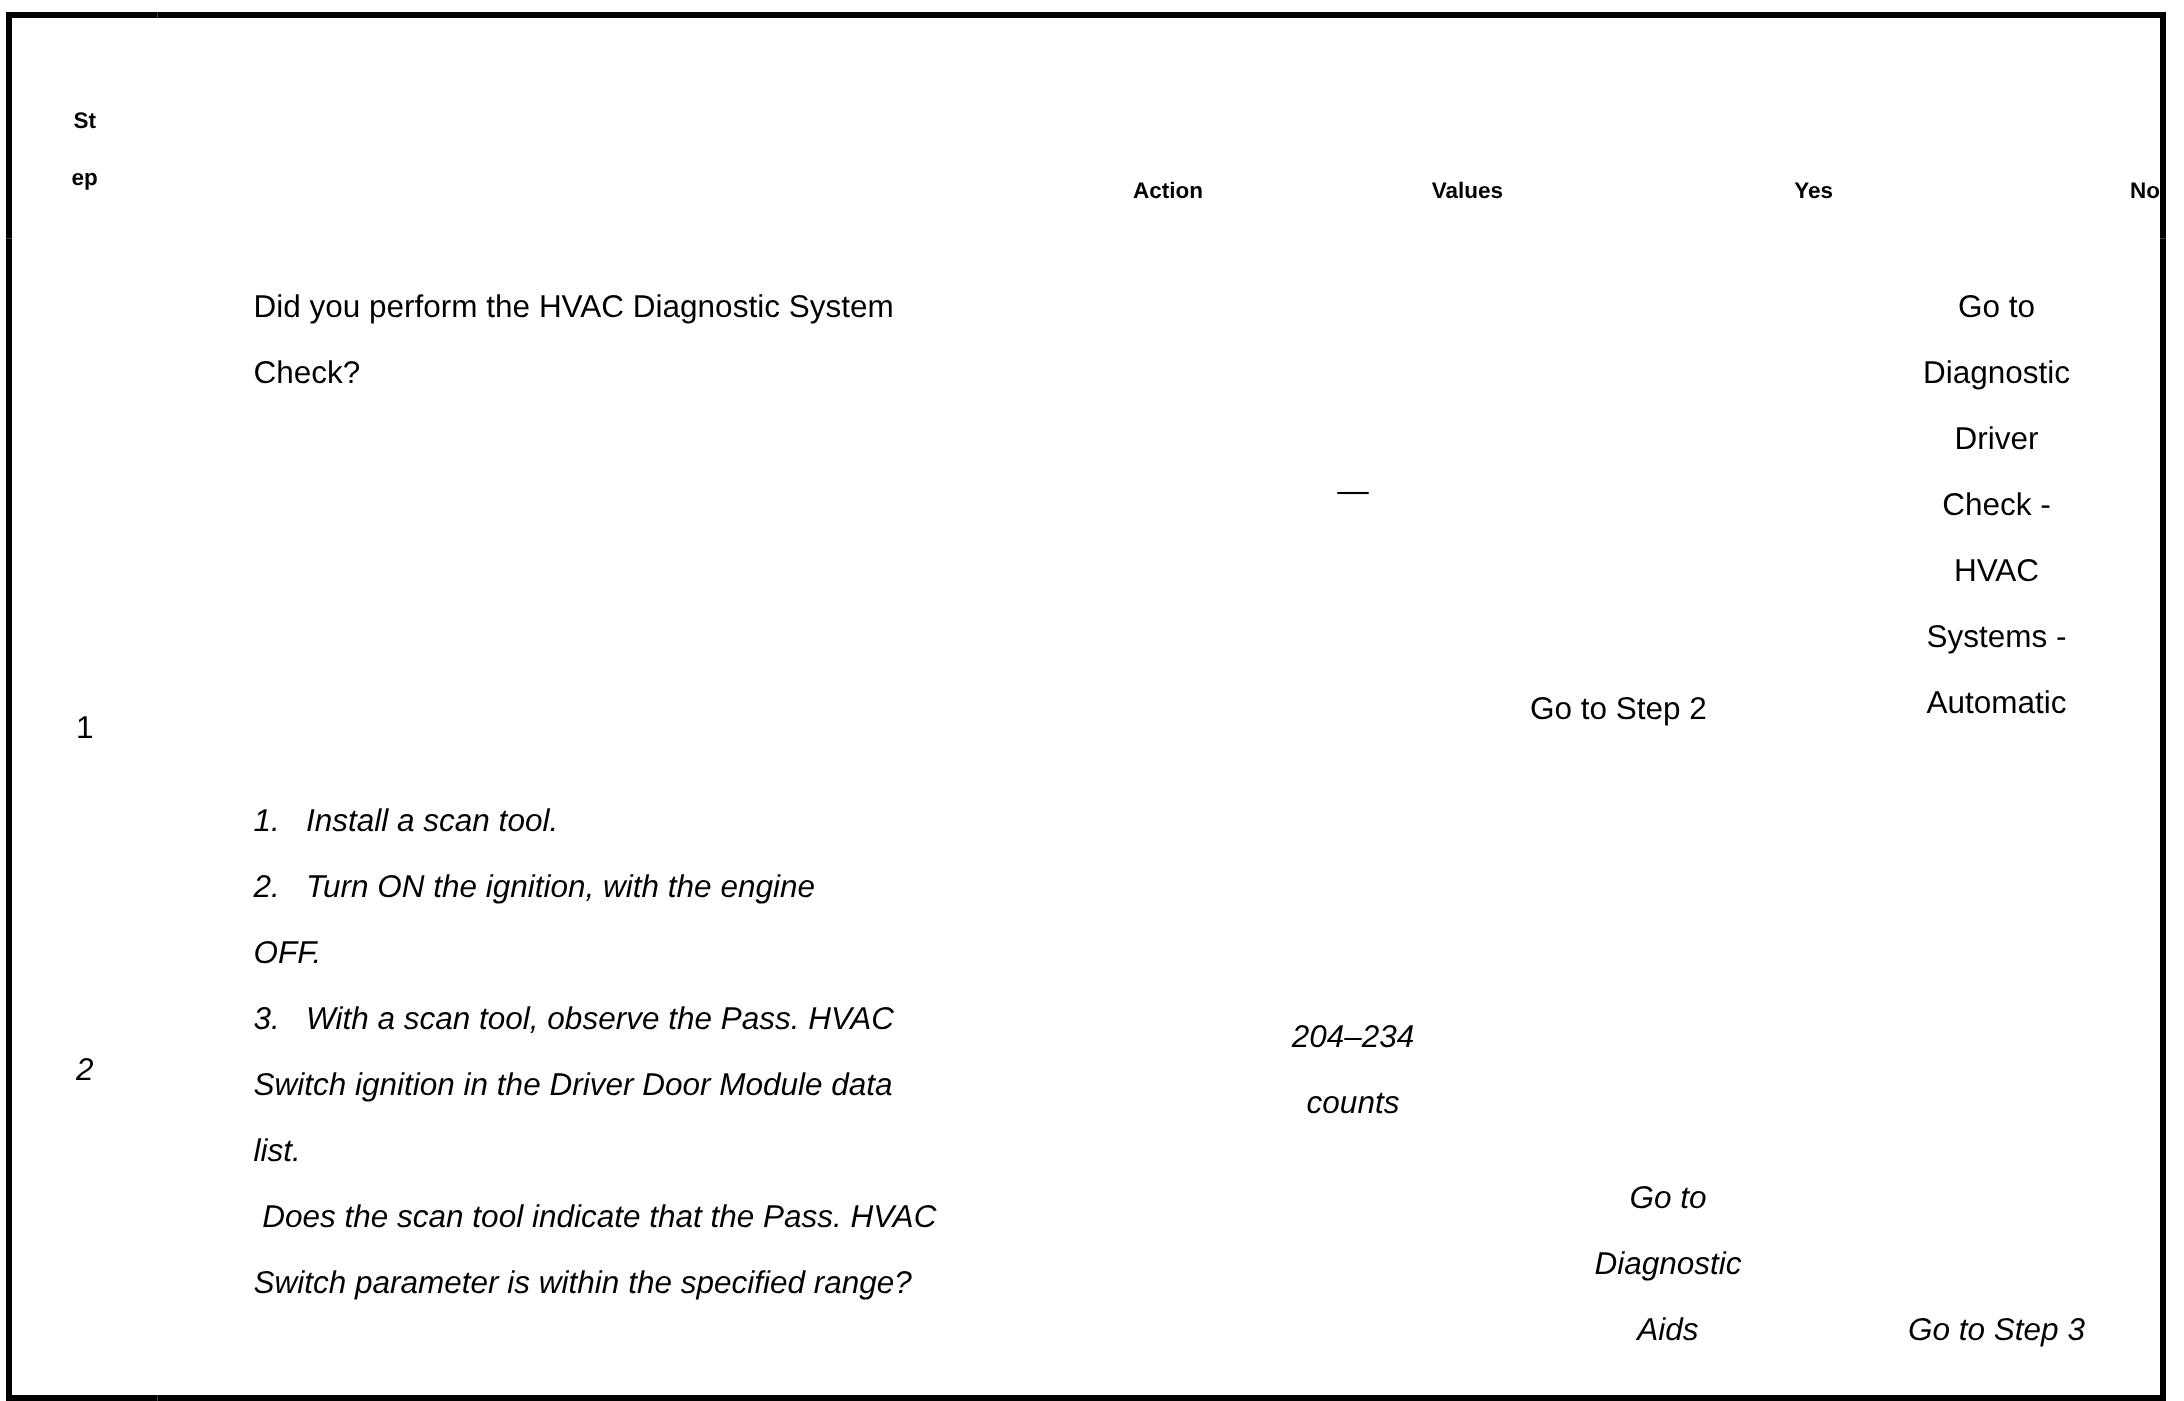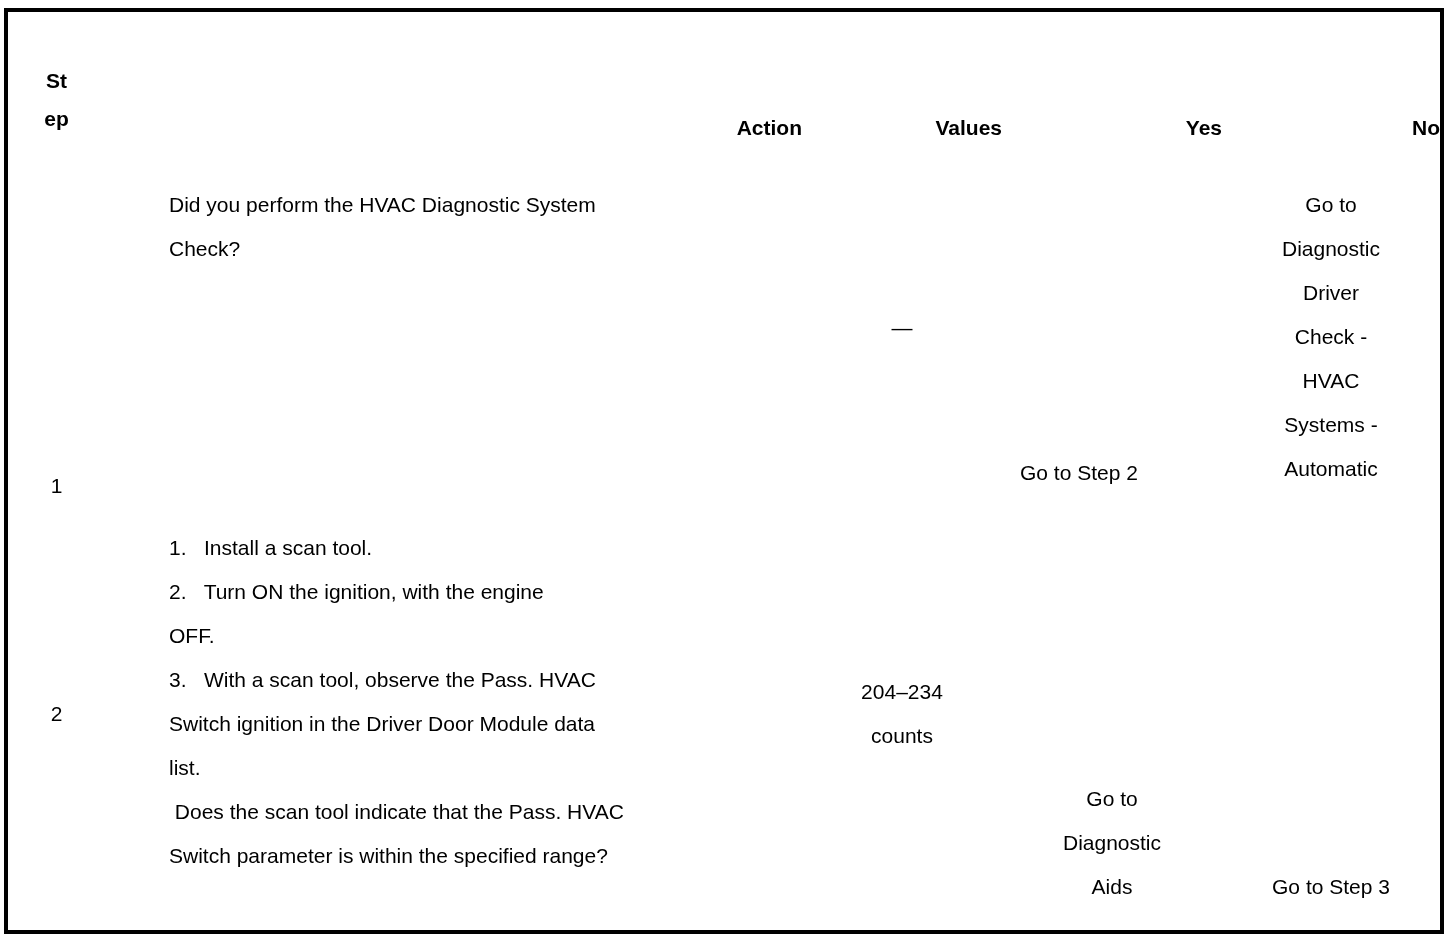--- a/index.html
+++ b/index.html
@@ -47,21 +47,21 @@
   
   .vsep-r { border-right: 4px solid #000000; }
   
   .hsep-b { border-bottom: 4px solid #000000; }
 
   
   .hdr-cell {
     height: 147px;
     text-align: center;
     font-weight: bold;
-    font-size: 21px;
+    font-size: 15px;
     line-height: 38px;
     position: relative;
   }
   .hdr-inner {
     position: absolute;
     left: 12px;
     right: 0;
     bottom: 12px;
     text-align: right;
   }
@@ -74,21 +74,21 @@
   }
   .hdr-step-inner .line { display: block; }
 
   
   .cell {
     position: relative;
     height: 343px;
     font-size: 21px;
     line-height: 44px;
   }
-  .cell.row2 { height: 428px; }
+  .cell.row2 { height: 428px; font-style: italic; }
 
   .step-num {
     position: absolute;
     left: 0; right: 0;
     text-align: center;
     font-size: 21px;
   }
   .step-num.r1 { top: 305px; }
   .step-num.r2 { top: 190px; }
 

